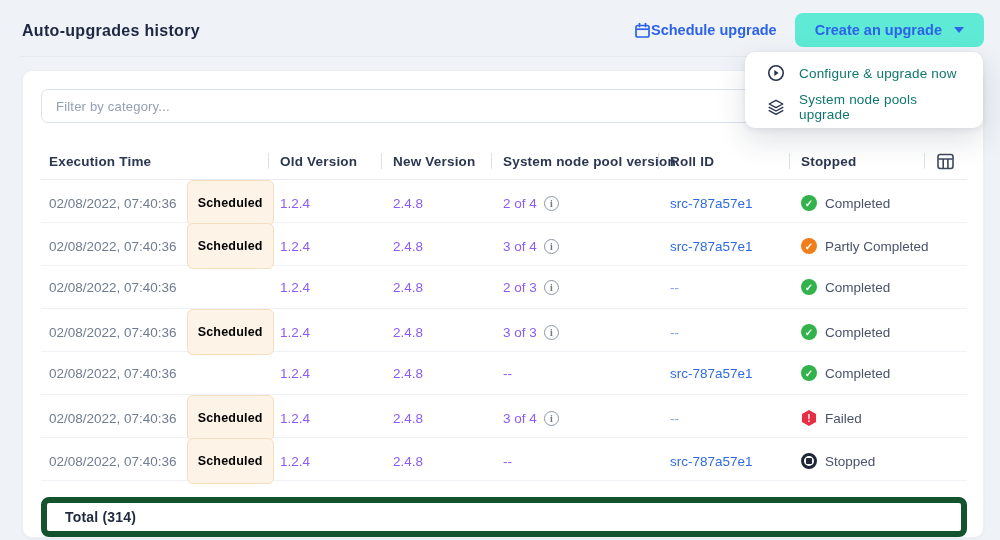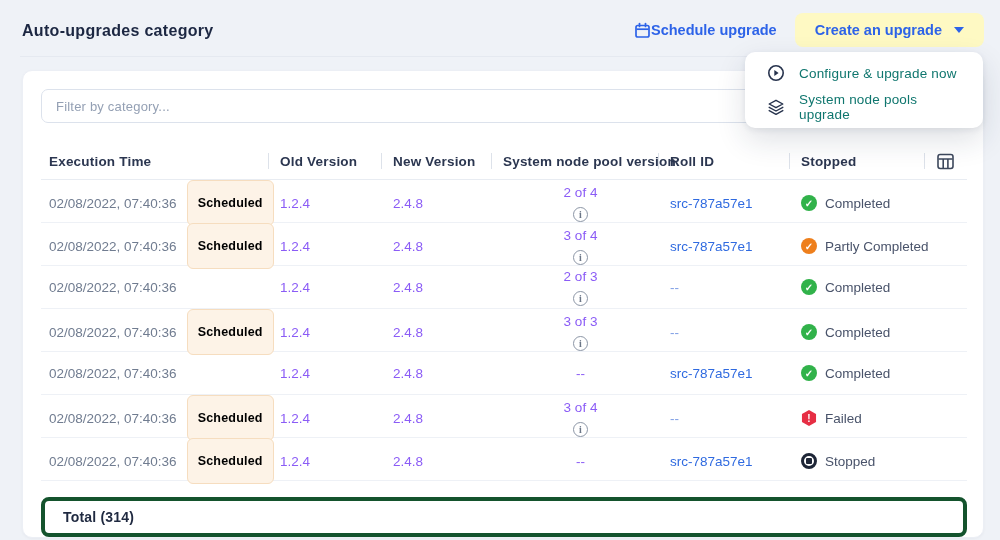--- a/index.html
+++ b/index.html
@@ -5,21 +5,21 @@
   * { margin:0; padding:0; box-sizing:border-box; }
   html,body { width:1000px; height:540px; }
   body { font-family:"Liberation Sans", sans-serif; }
   #app { position:relative; width:1000px; height:540px; background:#eff2f7; overflow:hidden; }
 
   
   .page-header { position:absolute; top:0; left:0; width:1000px; height:56px; }
   .page-title { position:absolute; left:22px; top:22px; font-size:16px; font-weight:700; color:#1c2742; letter-spacing:.3px; }
   .header-right { position:absolute; right:16px; top:13px; display:flex; align-items:center; gap:18px; }
   .schedule-link { display:flex; align-items:center; color:#2d63e8; font-weight:700; font-size:14.5px; cursor:pointer; }
-  .create-btn { display:flex; align-items:center; gap:12px; background:#fef9c3; color:#2d63e8; font-weight:700; font-size:14.5px; padding:9px 20px; border:none; border-radius:8px; cursor:pointer; font-family:inherit; }
+  .create-btn { display:flex; align-items:center; gap:12px; background:#5eead4; color:#2d63e8; font-weight:700; font-size:14.5px; padding:9px 20px; border:none; border-radius:8px; cursor:pointer; font-family:inherit; }
   .caret-down { width:0; height:0; border-left:5px solid transparent; border-right:5px solid transparent; border-top:6px solid #2d63e8; display:inline-block; }
   .header-divider { position:absolute; top:56px; left:20px; width:960px; height:1px; background:#e5e9f0; }
 
   
   .card { position:absolute; left:22px; top:70px; width:962px; height:468px; background:#ffffff; border:1px solid #eceff5; border-radius:10px; box-shadow:0 1px 3px rgba(16,24,40,.04); overflow:hidden; }
   .filter-input { position:absolute; left:18px; top:18px; width:926px; height:34px; border:1px solid #dce2ec; border-radius:7px; padding:0 14px; font-size:13px; color:#3d485c; font-family:inherit; outline:none; background:#fff; }
   .filter-input::placeholder { color:#94a0b4; letter-spacing:.2px; }
 
   
   .table { position:absolute; left:18px; top:72px; width:926px; }
@@ -29,52 +29,52 @@
   .th:first-child { padding-left:8px; }
   .th + .th::before, .th-icon::before { content:""; position:absolute; left:0; top:50%; transform:translateY(-50%); width:1px; height:16px; background:#dde2ea; }
   .th-icon { position:relative; padding-left:12px; display:flex; align-items:center; }
 
   .trow { height:43px; border-bottom:1px solid #eef1f6; }
   .cell { padding-left:12px; white-space:nowrap; }
   .cell:first-child { padding-left:8px; display:flex; align-items:center; gap:10px; }
   .time-text { font-size:13.5px; color:#707c90; }
   .muted { font-size:13.5px; color:#8b5cf6; }
   .badge { font-size:12.5px; font-weight:700; color:#000000; background:#fdf3e7; border:1px solid #f6ddbf; border-radius:6px; padding:15px 10px; letter-spacing:.2px; }
-  .cell-pool { display:flex; align-items:center; gap:7px;flex-direction:column; }
+  .cell-pool { display:flex; gap:7px; }
   .info-icon { width:15px; height:15px; border:1.3px solid #8c96a6; border-radius:50%; color:#6b7687; font-size:10px; font-weight:700; display:inline-flex; align-items:center; justify-content:center; font-family:"Liberation Serif", serif; cursor:pointer; }
   .roll { font-size:13.5px; }
   .roll.link { color:#2f6ae0; cursor:pointer; }
   .roll.dash { color:#7f9fe5; }
   .cell-status { display:flex; align-items:center; gap:8px; }
   .st-label { font-size:13.5px; color:#49536a; }
   .st-icon { width:16px; height:16px; display:inline-flex; align-items:center; justify-content:center; color:#fff; font-size:10px; font-weight:700; flex:none; }
   .st-icon.completed { background:#31b24a; border-radius:50%; }
   .st-icon.partly { background:#ee7f1c; border-radius:50%; }
   .st-icon.failed { background:#e62e44; clip-path:polygon(50% 0%, 94% 25%, 94% 75%, 50% 100%, 6% 75%, 6% 25%); }
   .st-icon.stopped { background:#fff; border:3px solid #1e2637; border-radius:50%; }
   .st-icon .sq { width:6px; height:6px; background:#1e2637; border-radius:1px; }
 
   
-  .total-box { position:absolute; left:18px; top:426px; width:926px; height:40px; border:4px solid #14532d; border-radius:8px; display:flex; align-items:center; padding-left:18px; }
+  .total-box { position:absolute; left:18px; top:426px; width:926px; height:40px; border:6px solid #14532d; border-radius:8px; display:flex; align-items:center; padding-left:18px; }
   .total-text { font-size:14px; font-weight:700; color:#1f2940; letter-spacing:.2px; }
 
   
   .dropdown { position:absolute; left:745px; top:52px; width:238px; background:#fff; border-radius:10px; box-shadow:0 12px 30px rgba(25,39,70,.14), 0 2px 6px rgba(25,39,70,.08); padding:4px 0; z-index:10; }
   .dropdown-item { display:flex; align-items:center; gap:14px; height:34px; padding:0 22px; cursor:pointer; }
   .dropdown-label { font-size:13.5px; color:#0f766e; letter-spacing:.2px; }
 
   .icon-svg { flex:none; display:block; }
 </style>
 </head>
 <body>
 
 <div id="app">
 
   <div class="page-header">
-    <div class="page-title">Auto-upgrades category</div>
+    <div class="page-title">Auto-upgrades history</div>
     <div class="header-right">
       <div class="schedule-link">
         <svg class="icon-svg" width="17" height="17" viewBox="0 0 17 17" fill="none">
           <rect x="2" y="3.5" width="13" height="11.5" rx="1.8" stroke="#2d63e8" stroke-width="1.7"></rect>
           <line x1="2.5" y1="7.2" x2="14.5" y2="7.2" stroke="#2d63e8" stroke-width="1.7"></line>
           <line x1="5.5" y1="1.5" x2="5.5" y2="4.5" stroke="#2d63e8" stroke-width="1.7" stroke-linecap="round"></line>
           <line x1="11.5" y1="1.5" x2="11.5" y2="4.5" stroke="#2d63e8" stroke-width="1.7" stroke-linecap="round"></line>
         </svg>
         <span>Schedule upgrade</span>
       </div>

